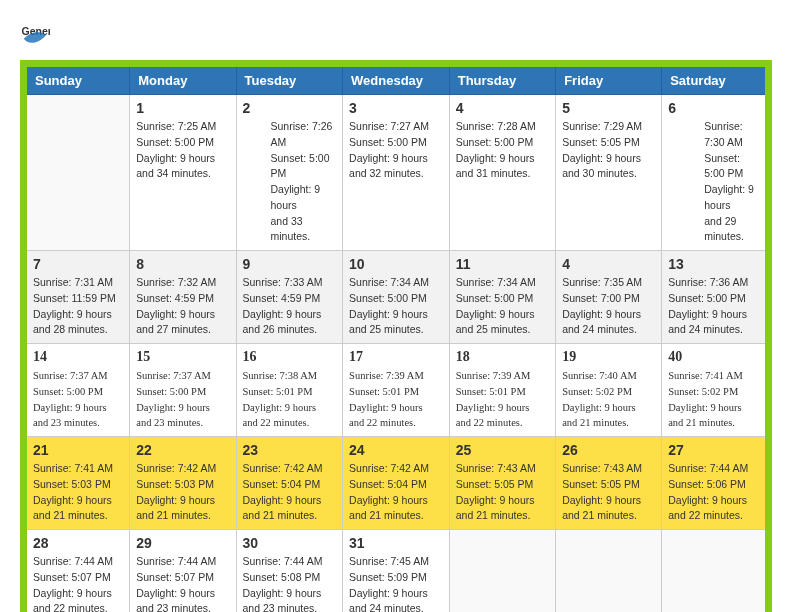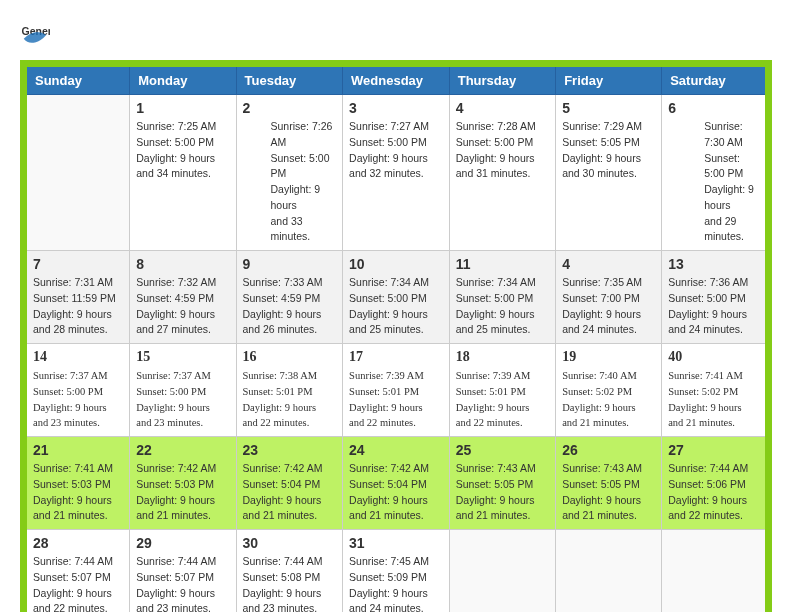--- a/index.html
+++ b/index.html
@@ -77,21 +77,21 @@
       font-size: 10.5px;
       color: #333;
       line-height: 1.5;
     }
     .calendar tr:nth-child(odd) td:not(.empty) {
       background: #fff;
     }
     .week-row-1 td { background: #fff; }
     .week-row-2 td { background: #f2f2f2; }
     .week-row-3 td { background: #fff; font-family: Liberation Serif, serif; }
-    .week-row-4 td { background: #bef264; }
+    .week-row-4 td { background: #fde047; }
     .week-row-5 td { background: #fff; }
     td.empty { background: #f9f9f9 !important; }
   </style>
 </head>
 <body>
 
 <div class="header">
   <div class="logo">
     <svg class="logo-icon" viewBox="0 0 40 40">
       <text x="2" y="20" font-size="14" fill="#333" font-weight="bold">General</text>

